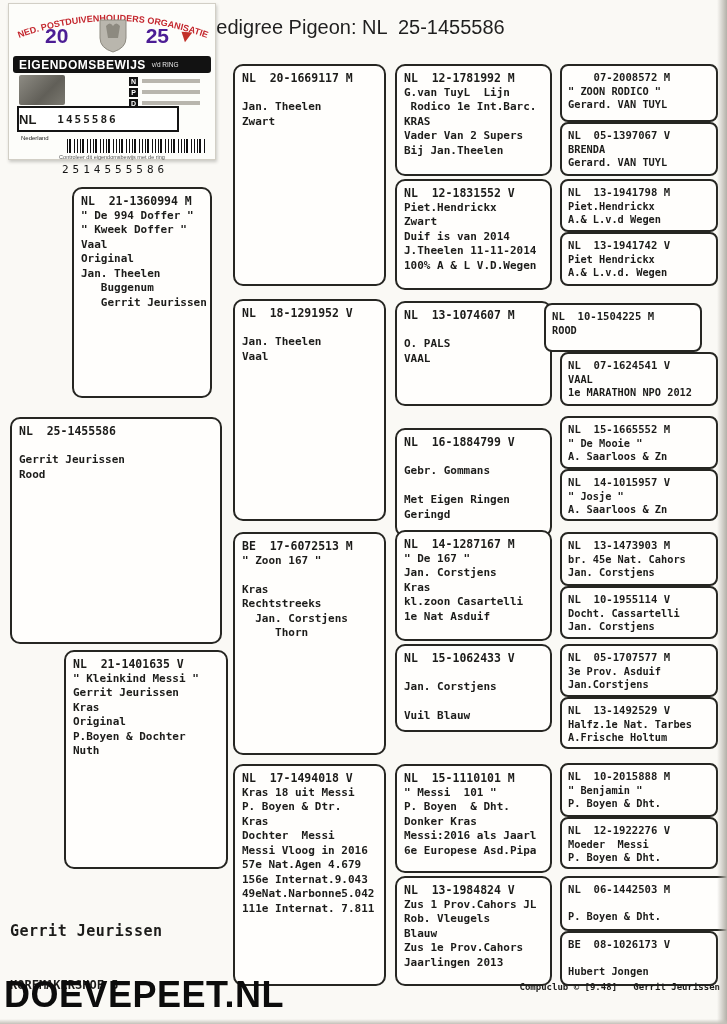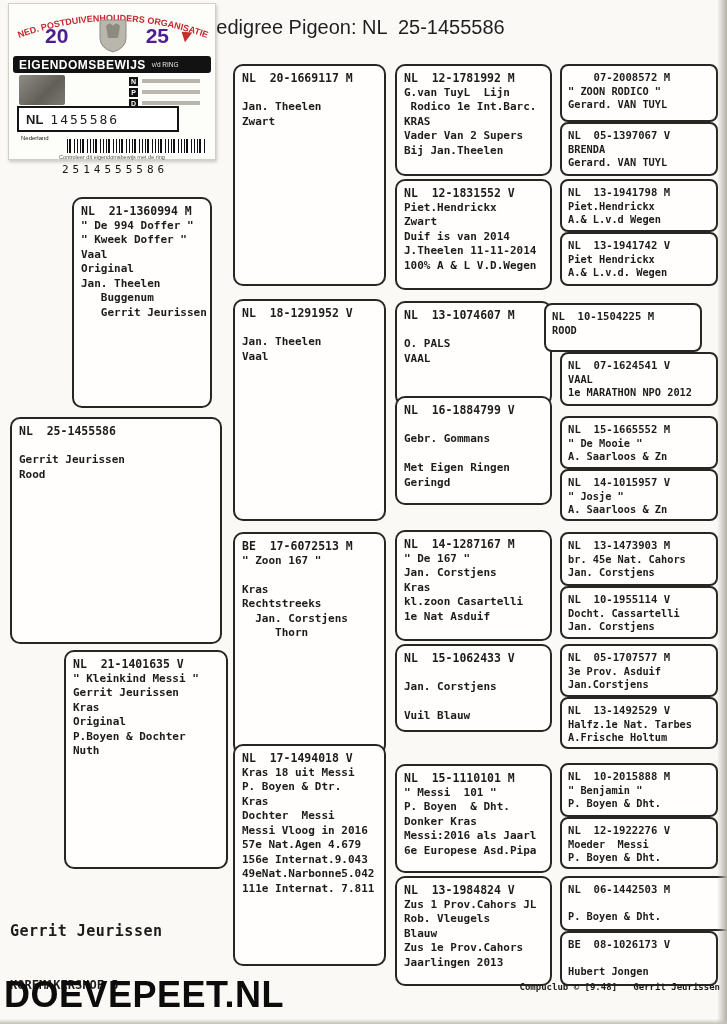--- a/index.html
+++ b/index.html
@@ -42,22 +42,22 @@
   .banner .b-main{font-weight:bold;font-size:12px;letter-spacing:.5px;}
   .banner .b-sub{font-size:6.5px;margin-left:6px;opacity:.9;}
   .holo{position:absolute;left:10px;top:71px;width:46px;height:30px;border-radius:2px;
     background:linear-gradient(135deg,#8e8c84,#615f58 60%,#7b7970);}
   .npd{position:absolute;left:120px;height:10px;display:flex;align-items:center;}
   .npd-l{display:inline-block;width:9px;height:9px;background:#111;color:#fff;
     font-size:7px;line-height:9px;text-align:center;font-family:"Liberation Sans",sans-serif;font-weight:bold;}
   .npd-bar{display:inline-block;width:58px;height:4px;background:#b9b6ae;margin-left:4px;}
   .ringbox{position:absolute;left:8px;top:102px;width:162px;height:26px;border:2px solid #141414;
     background:#fff;display:flex;align-items:center;}
-  .ringbox .nl{font-family:"Liberation Sans",sans-serif;font-weight:bold;font-size:13px;padding:0 7px;}
-  .ringbox .num{font-size:13px;letter-spacing:2px;font-weight:normal;}
+  .ringbox .nl{font-family:"Liberation Sans",sans-serif;font-weight:bold;font-size:13px;padding:0 0;}
+  .ringbox .num{font-size:11px;letter-spacing:2px;font-weight:bold;margin-left:21px;}
   .nederland{position:absolute;left:12px;top:131px;font-size:6px;font-family:"Liberation Sans",sans-serif;}
   .barcode{position:absolute;left:58px;top:135px;width:138px;height:14px;
     background:repeating-linear-gradient(90deg,#111 0 1px,#fff 1px 2px,#111 2px 4px,#fff 4px 7px,#111 7px 8px,#fff 8px 10px,#111 10px 11px,#fff 11px 13px);}
   .stnote{position:absolute;left:0;top:150px;width:100%;text-align:center;font-size:5.5px;
     color:#555;font-family:"Liberation Sans",sans-serif;}
   .bcnum{position:absolute;left:62px;top:163px;font-size:11px;letter-spacing:4px;color:#141414;z-index:6;}
 
   
   .breeder{position:absolute;left:10px;top:884px;font-weight:bold;white-space:pre;}
   .breeder .bname{font-size:15px;letter-spacing:.5px;}
@@ -114,21 +114,21 @@
     <div class="ringbox">
       <span class="nl">NL</span>
       <span class="num">1455586</span>
     </div>
     <div class="nederland">Nederland</div>
     <div class="barcode"></div>
     <div class="stnote">Controleer dit eigendomsbewijs met de ring</div>
   </div>
   <div class="bcnum">2514555586</div>
 
-  <div class="pbox" style="left:72px;top:197px;width:140px;height:211px">
+  <div class="pbox" style="left:72px;top:187px;width:140px;height:211px">
     <div class="ring">NL  21-1360994 M</div>
     <div class="body">" De 994 Doffer "
 " Kweek Doffer "
 Vaal
 Original
 Jan. Theelen
    Buggenum
    Gerrit Jeurissen</div>
   </div>
   <div class="pbox" style="left:10px;top:417px;width:212px;height:227px">
@@ -161,21 +161,21 @@
   </div>
   <div class="pbox" style="left:233px;top:532px;width:153px;height:223px">
     <div class="ring">BE  17-6072513 M</div>
     <div class="body">" Zoon 167 "
 
 Kras
 Rechtstreeks
   Jan. Corstjens
      Thorn</div>
   </div>
-  <div class="pbox" style="left:233px;top:744px;width:153px;height:222px">
+  <div class="pbox" style="left:233px;top:764px;width:153px;height:222px">
     <div class="ring">NL  17-1494018 V</div>
     <div class="body">Kras 18 uit Messi
 P. Boyen &amp; Dtr.
 Kras
 Dochter  Messi
 Messi Vloog in 2016
 57e Nat.Agen 4.679
 156e Internat.9.043
 49eNat.Narbonne5.042
 111e Internat. 7.811</div>
@@ -196,21 +196,21 @@
 Duif is van 2014
 J.Theelen 11-11-2014
 100% A &amp; L V.D.Wegen</div>
   </div>
   <div class="pbox" style="left:395px;top:301px;width:157px;height:105px">
     <div class="ring">NL  13-1074607 M</div>
     <div class="body">
 O. PALS
 VAAL</div>
   </div>
-  <div class="pbox" style="left:395px;top:396px;width:157px;height:109px">
+  <div class="pbox" style="left:395px;top:428px;width:157px;height:109px">
     <div class="ring">NL  16-1884799 V</div>
     <div class="body">
 Gebr. Gommans
 
 Met Eigen Ringen
 Geringd</div>
   </div>
   <div class="pbox" style="left:395px;top:530px;width:157px;height:111px">
     <div class="ring">NL  14-1287167 M</div>
     <div class="body">" De 167 "

